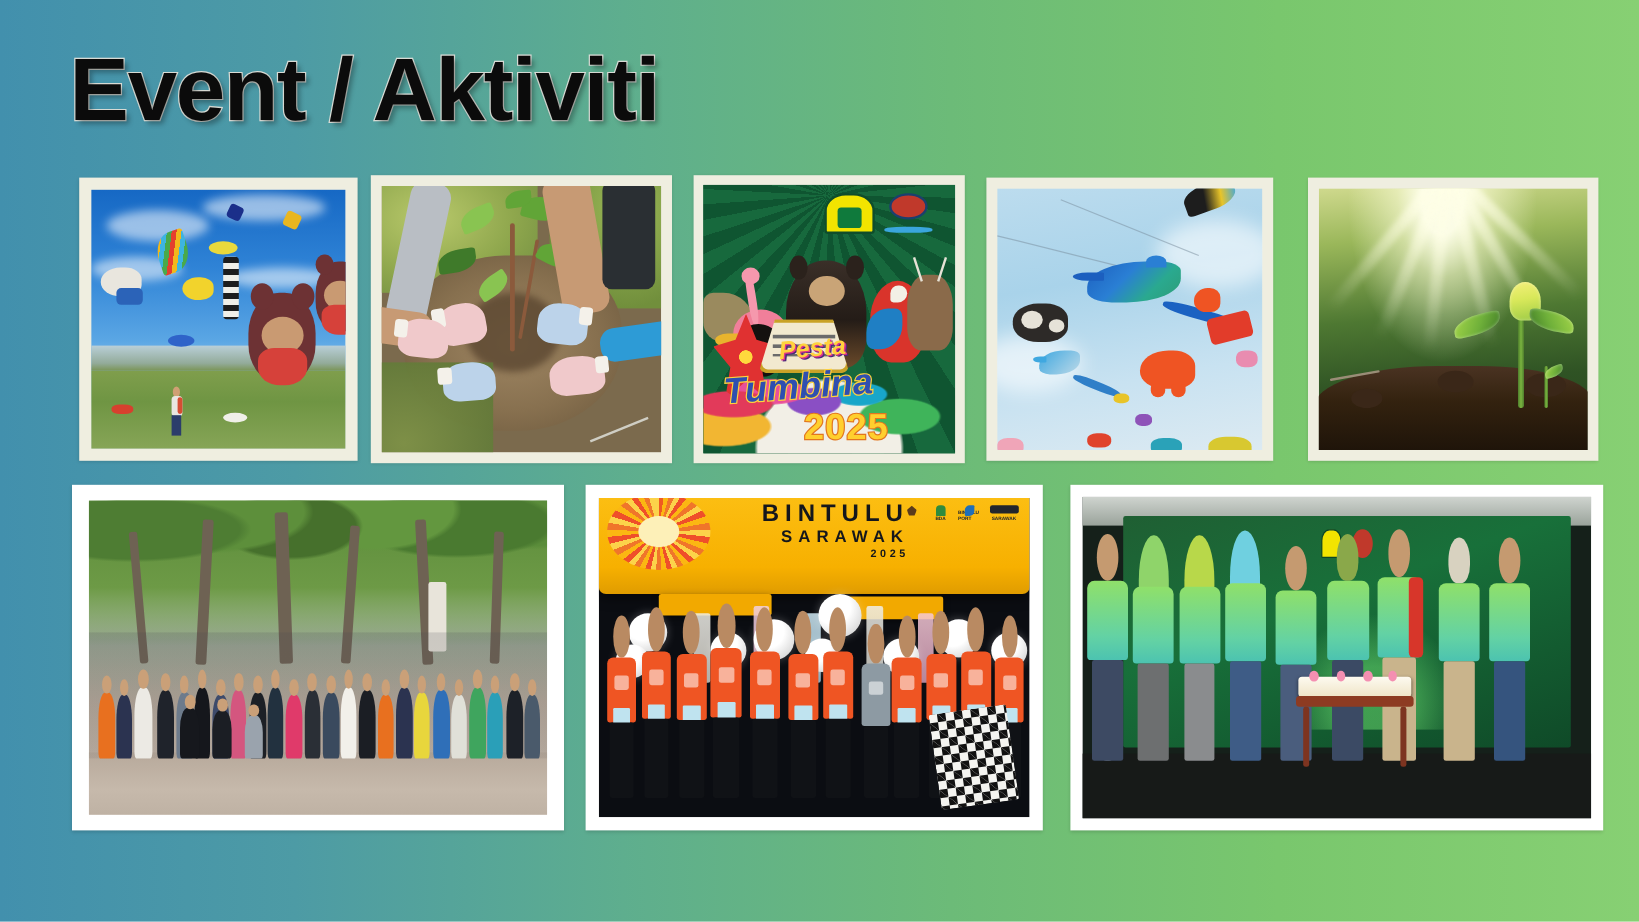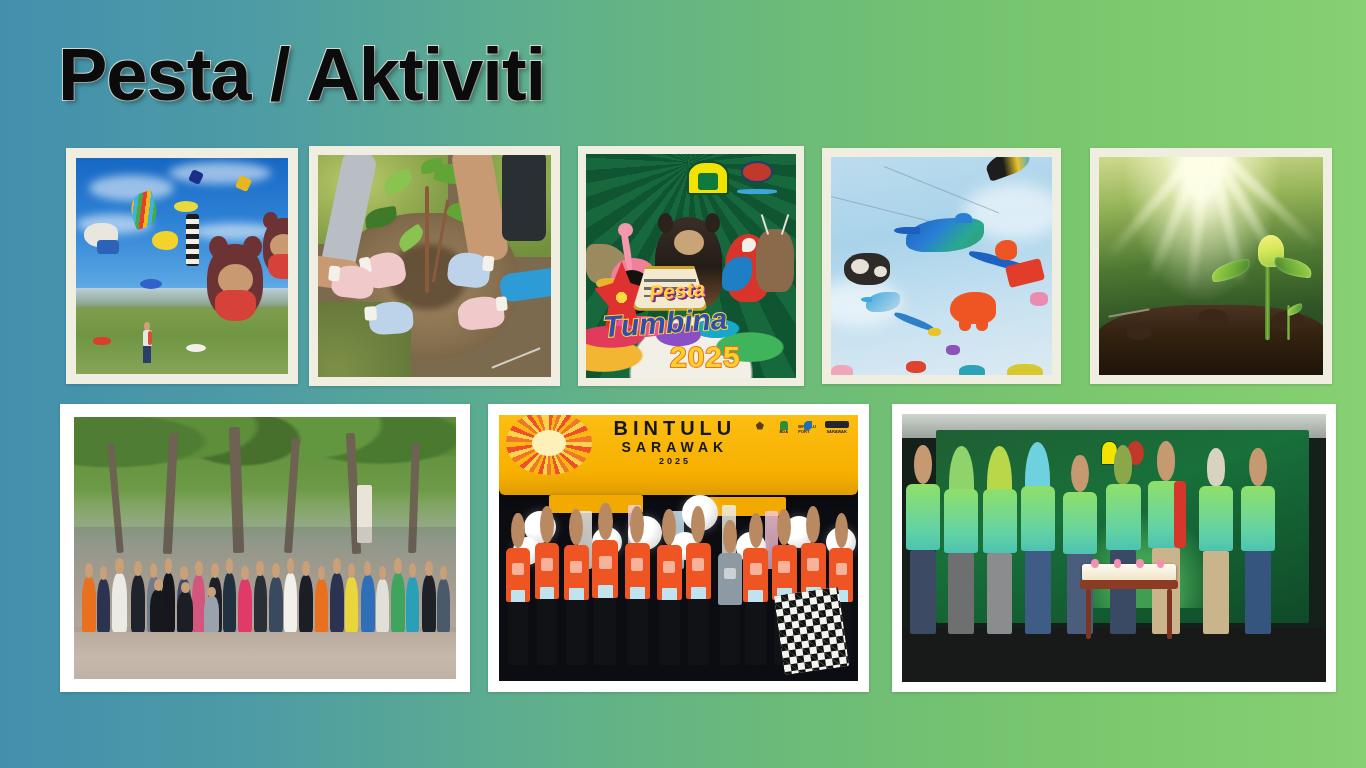--- a/index.html
+++ b/index.html
@@ -232,21 +232,21 @@
                      #ef4f2a 96deg 104deg,#fbb712 104deg 112deg,#f0762a 112deg 120deg,#fcd34a 120deg 128deg,
                      #ef4f2a 128deg 136deg,#fbb712 136deg 144deg,#f0762a 144deg 152deg,#fcd34a 152deg 160deg,
                      #ef4f2a 160deg 168deg,#fbb712 168deg 176deg,#f0762a 176deg 184deg,#fcd34a 184deg 192deg,
                      #ef4f2a 192deg 200deg,#fbb712 200deg 208deg,#f0762a 208deg 216deg,#fcd34a 216deg 224deg,
                      #ef4f2a 224deg 232deg,#fbb712 232deg 240deg,#f0762a 240deg 248deg,#fcd34a 248deg 256deg,
                      #ef4f2a 256deg 264deg,#fbb712 264deg 272deg,#f0762a 272deg 280deg,#fcd34a 280deg 288deg,
                      #ef4f2a 288deg 296deg,#fbb712 296deg 304deg,#f0762a 304deg 312deg,#fcd34a 312deg 320deg,
                      #ef4f2a 320deg 328deg,#fbb712 328deg 336deg,#f0762a 336deg 344deg,#fcd34a 344deg 360deg); }
   .bm-sun::after { content:""; position:absolute; left:30%; top:30%; width:40%; height:40%;
     background:#fdf0b8; border-radius:50%; }
-  .bm-title-wrap { position:absolute; left:26%; top:4%; width:46%; text-align:center; color:#15171c; }
+  .bm-title-wrap { position:absolute; left:26%; top:4%; width:46%; text-align:right; color:#15171c; }
   .bm-l1 { font-size:20px; font-weight:bold; letter-spacing:5px; line-height:1.05; }
   .bm-l2 { font-size:14px; font-weight:bold; letter-spacing:5px; line-height:1.2; }
   .bm-l3 { font-size:9px; font-weight:bold; letter-spacing:3px; }
   .bm-logos { position:absolute; right:2%; top:8%; width:28%; height:16%; display:flex; gap:5%; align-items:center; }
   .bm-logo { flex:1; height:100%; position:relative; font-size:4px; color:#23262c; display:flex;
     align-items:flex-end; justify-content:center; font-weight:bold; }
   .bm-logo .mark { position:absolute; top:0; left:28%; width:44%; height:64%; border-radius:3px; }
   .bm-bar { position:absolute; background:#f2a900; border-radius:2px; box-shadow:0 2px 5px rgba(0,0,0,.5); }
   .balloon { position:absolute; background:radial-gradient(circle at 34% 30%, #ffffff 0 42%, #dedede 75%, #bcbcbc 100%);
     border-radius:50%; box-shadow:0 0 8px rgba(255,255,255,.25); }
@@ -296,21 +296,21 @@
     box-shadow:0 1px 3px rgba(0,0,0,.5); }
   .cc-rose { position:absolute; top:-5px; width:8%; height:9px; background:#f48fb1; border-radius:50%; }
   .cc-rope { position:absolute; left:4%; bottom:18%; width:2%; height:26%;
     background:linear-gradient(180deg,#cfd4d6,#8e979a); border-radius:3px; }
   .cc-rope::before { content:""; position:absolute; top:-9px; left:-40%; width:180%; height:12px;
     background:#c9d0d3; border-radius:50%; }
 </style>
 </head>
 <body>
 
-<div id="page-title">Pesta / Aktiviti</div>
+<div id="page-title">Event / Aktiviti</div>
 
 <div class="frame" id="frame-kite-festival">
   <div class="photo">
     <div class="kite-sky">
       <div class="cloud" style="left:6%;top:8%;width:40%;height:12%"></div>
       <div class="cloud" style="left:44%;top:2%;width:48%;height:10%"></div>
       <div class="cloud" style="left:0%;top:26%;width:36%;height:9%"></div>
       <div class="cloud" style="left:54%;top:30%;width:42%;height:8%"></div>
     </div>
     <div class="kf-horizon"></div>

